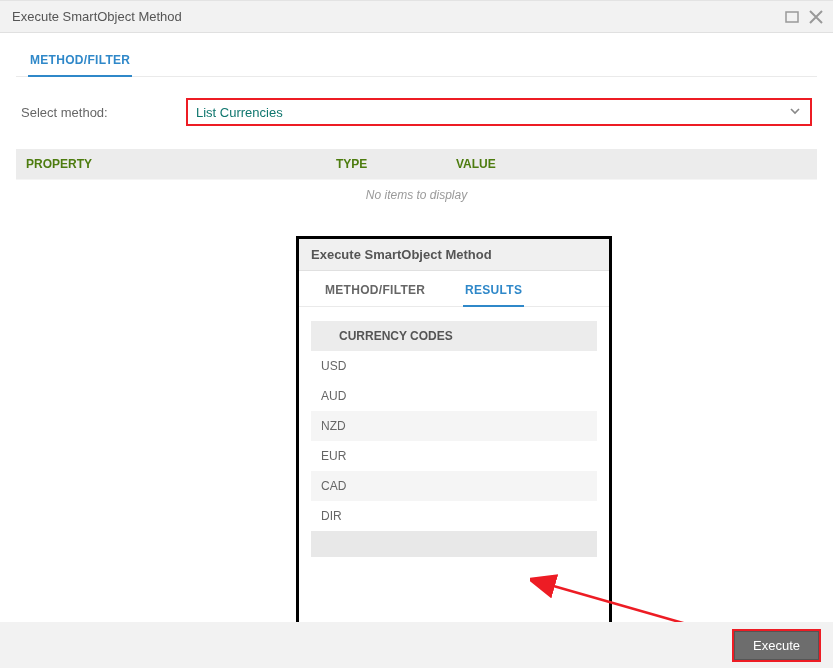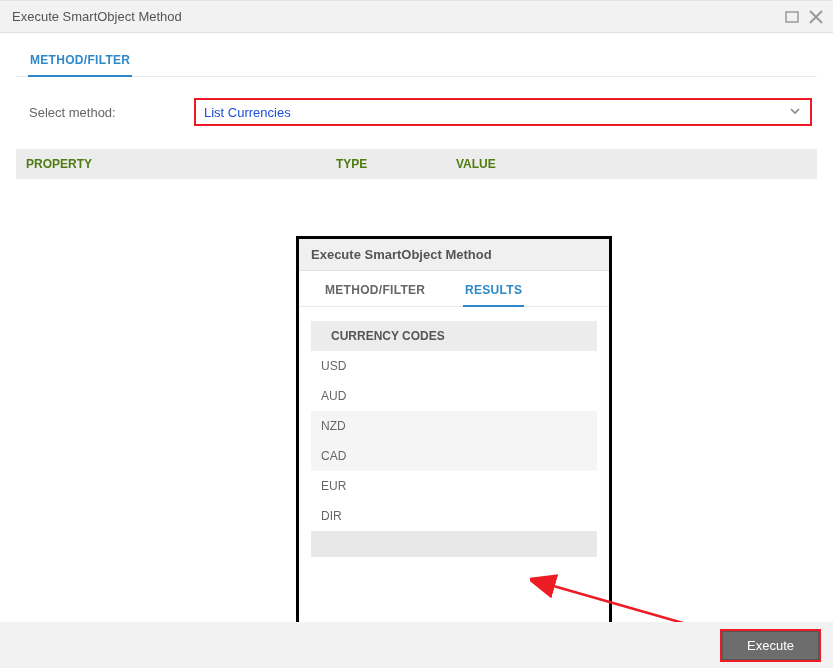--- a/index.html
+++ b/index.html
@@ -61,21 +61,21 @@
   }
   .tab.active {
     color: #2f88c9;
     border-bottom: 2px solid #2f88c9;
     margin-bottom: -1px;
   }
 
   .form-row {
     display: flex;
     align-items: center;
-    margin: 22px 0 24px 13px;
+    margin: 22px 0 24px 5px;
   }
   .form-row label {
     width: 166px;
     color: #666;
     font-size: 13px;
   }
   .select-wrap {
     flex: 1;
     margin-right: 6px;
   }
@@ -83,21 +83,21 @@
     border: 1px solid #ccc;
     outline: 2px solid #ed1c24;
     outline-offset: -1px;
     height: 26px;
     display: flex;
     align-items: center;
     justify-content: space-between;
     padding: 0 8px;
     background: #fff;
     font-size: 13px;
-    color: #1d4ed8;
+    color: #0f766e;
     cursor: pointer;
   }
   .select .chev { color: #888; }
 
   .grid-head {
     display: flex;
     background: #ececec;
     height: 30px;
     align-items: center;
     font-size: 12px;
@@ -149,21 +149,21 @@
   .o-body {
     padding: 14px 12px 0 12px;
     flex: 1;
     overflow: hidden;
   }
   .r-head {
     background: #ececec;
     font-weight: 700;
     font-size: 12px;
     color: #555;
-    padding: 8px 20px;
+    padding: 8px 28px;
   }
   .r-row {
     font-size: 12px;
     color: #666;
     padding: 8px 10px;
   }
   .r-row.alt {
     background: #f5f5f5;
   }
   .r-row.empty {
@@ -182,21 +182,21 @@
     align-items: center;
     justify-content: flex-end;
     padding-right: 14px;
   }
   .btn-execute {
     background: #6d6d6d;
     color: #fff;
     border: 1px solid #555;
     outline: 2px solid #ed1c24;
     outline-offset: 0;
-    padding: 6px 24px;
+    padding: 6px 18px;
     font-size: 13px;
     cursor: pointer;
   }
 
   
   .arrow-svg {
     position: absolute;
     top: 570px;
     left: 530px;
     pointer-events: none;
@@ -239,36 +239,37 @@
           </span>
         </div>
       </div>
     </div>
 
     <div class="grid-head">
       <div class="col-prop">PROPERTY</div>
       <div class="col-type">TYPE</div>
       <div class="col-value">VALUE</div>
     </div>
+    <div class="grid-empty">No items to display</div>
   </div>
 </div>
 
 <div class="overlay">
   <div class="o-titlebar">Execute SmartObject Method</div>
   <div class="o-tabs">
     <span class="tab">METHOD/FILTER</span>
     <span class="tab active">RESULTS</span>
   </div>
   <div class="o-body">
     <div class="r-head">CURRENCY CODES</div>
     <div class="r-row">USD</div>
     <div class="r-row">AUD</div>
     <div class="r-row alt">NZD</div>
+    <div class="r-row">EUR</div>
     <div class="r-row alt">CAD</div>
-    <div class="r-row">EUR</div>
     <div class="r-row">DIR</div>
     <div class="r-row empty"></div>
   </div>
 </div>
 
 <svg class="arrow-svg" width="260" height="90" viewBox="0 0 260 90">
   <defs>
     <marker id="ah" markerWidth="12" markerHeight="12" refX="2" refY="5" orient="auto">
       <path d="M0,0 L0,10 L12,5 z" fill="#ed1c24"></path>
     </marker>

